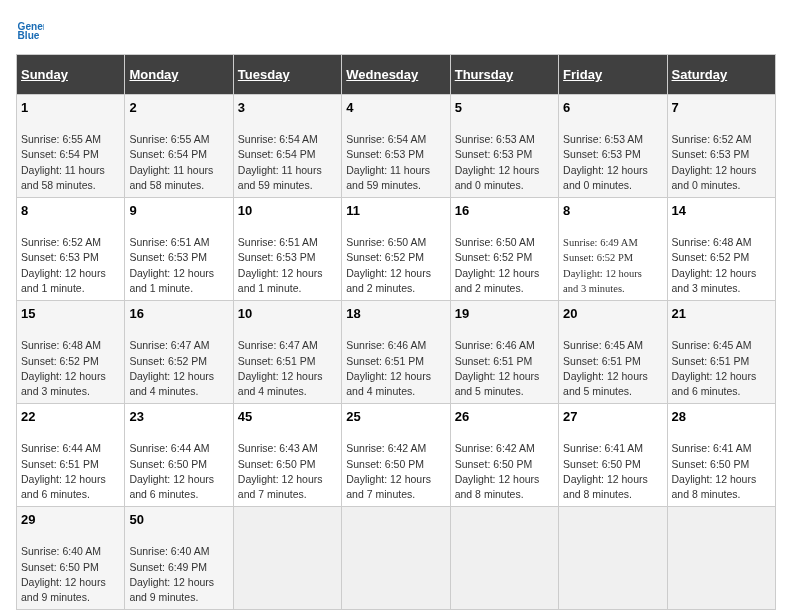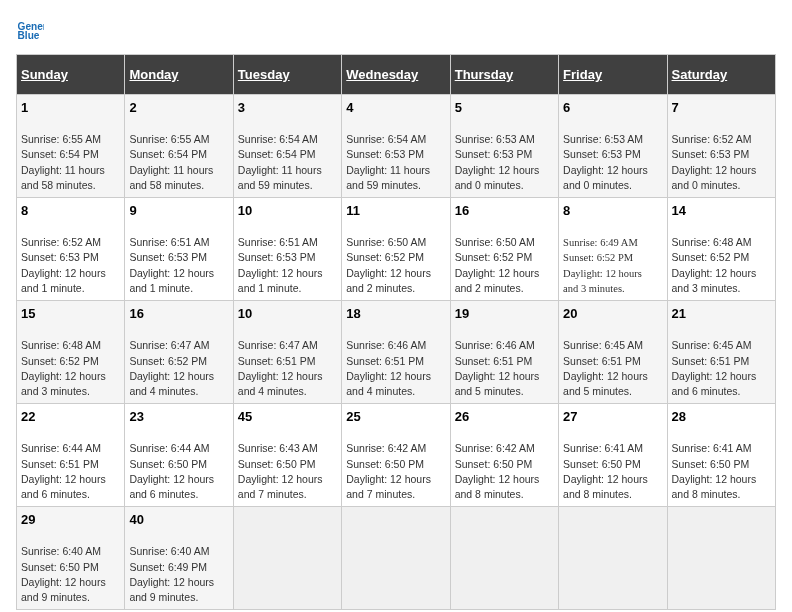--- a/index.html
+++ b/index.html
@@ -321,21 +321,21 @@
       </tr>
       <tr>
         <td>
           <span class="day-num">29</span>
           <div class="day-info" style="white-space: pre-line;">Sunrise: 6:40 AM
 Sunset: 6:50 PM
 Daylight: 12 hours
 and 9 minutes.</div>
         </td>
         <td>
-          <span class="day-num">40</span>
+          <span class="day-num">50</span>
           <div class="day-info" style="white-space: pre-line;">Sunrise: 6:40 AM
 Sunset: 6:49 PM
 Daylight: 12 hours
 and 9 minutes.</div>
         </td>
         <td class="empty-cell"></td>
         <td class="empty-cell"></td>
         <td class="empty-cell"></td>
         <td class="empty-cell"></td>
         <td class="empty-cell"></td>

